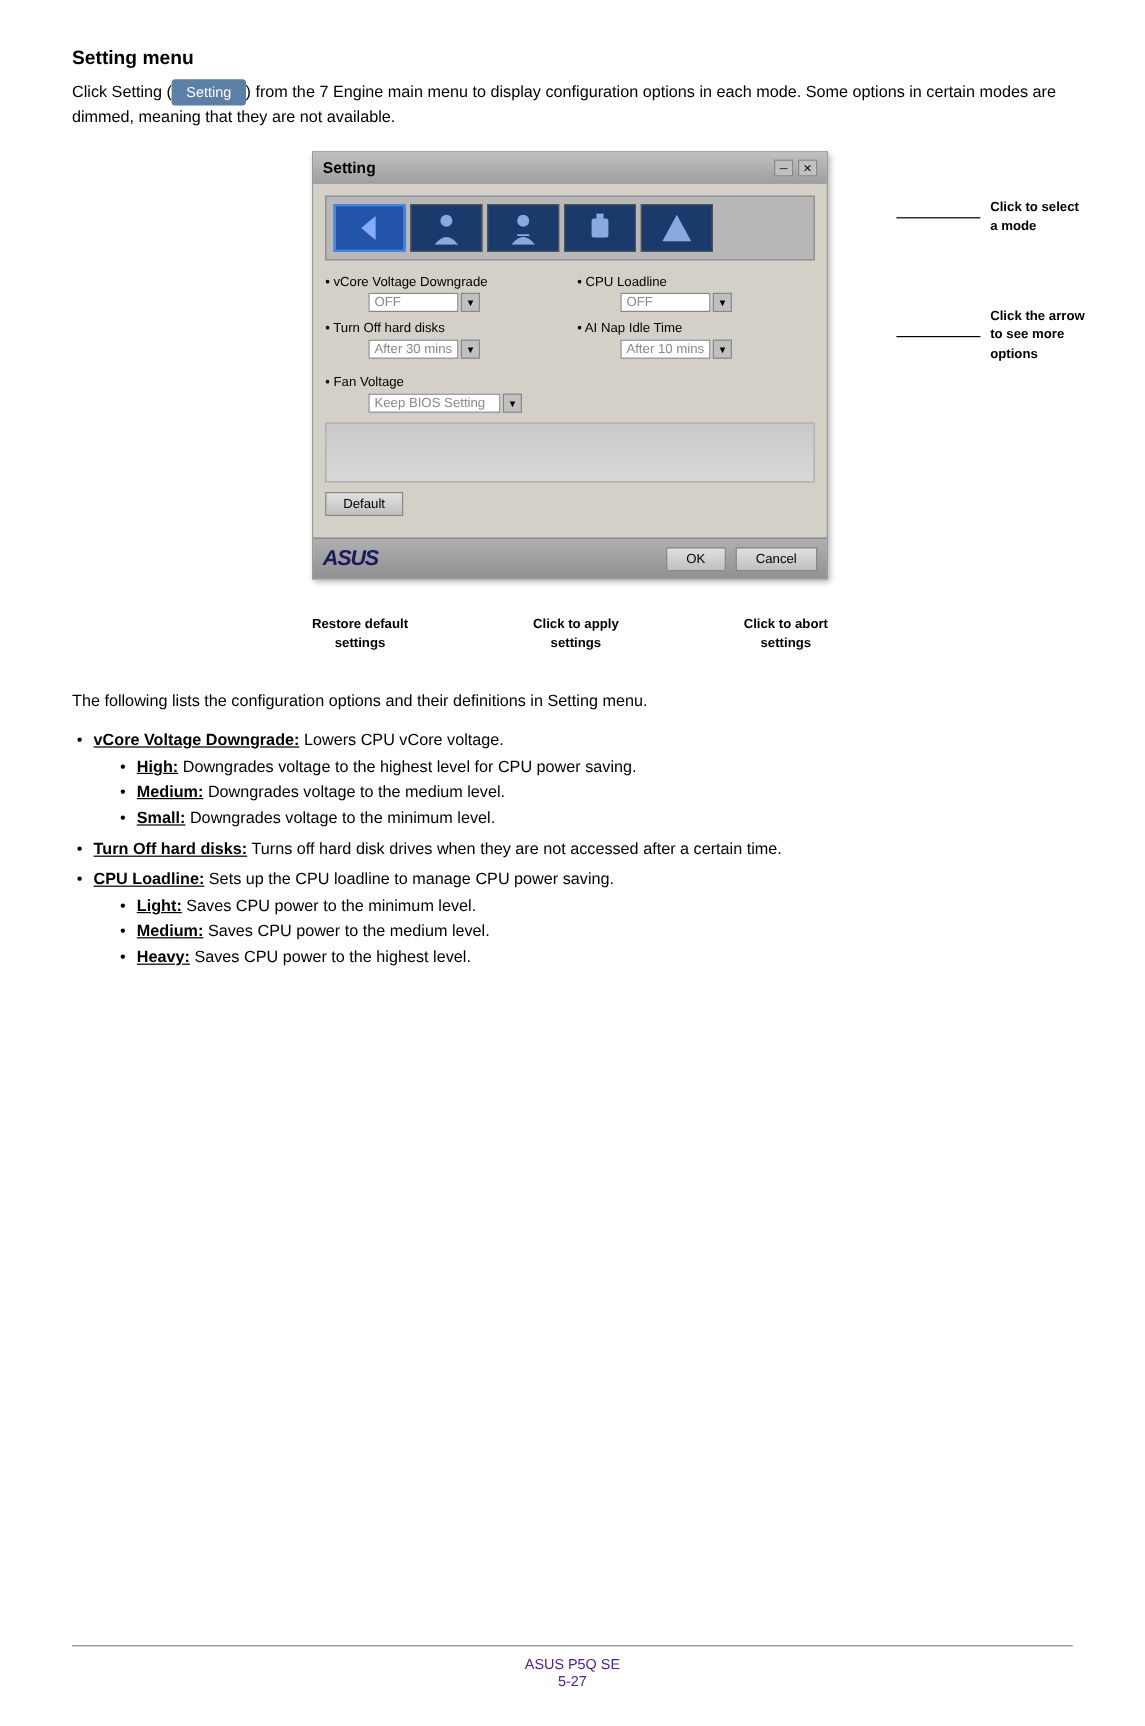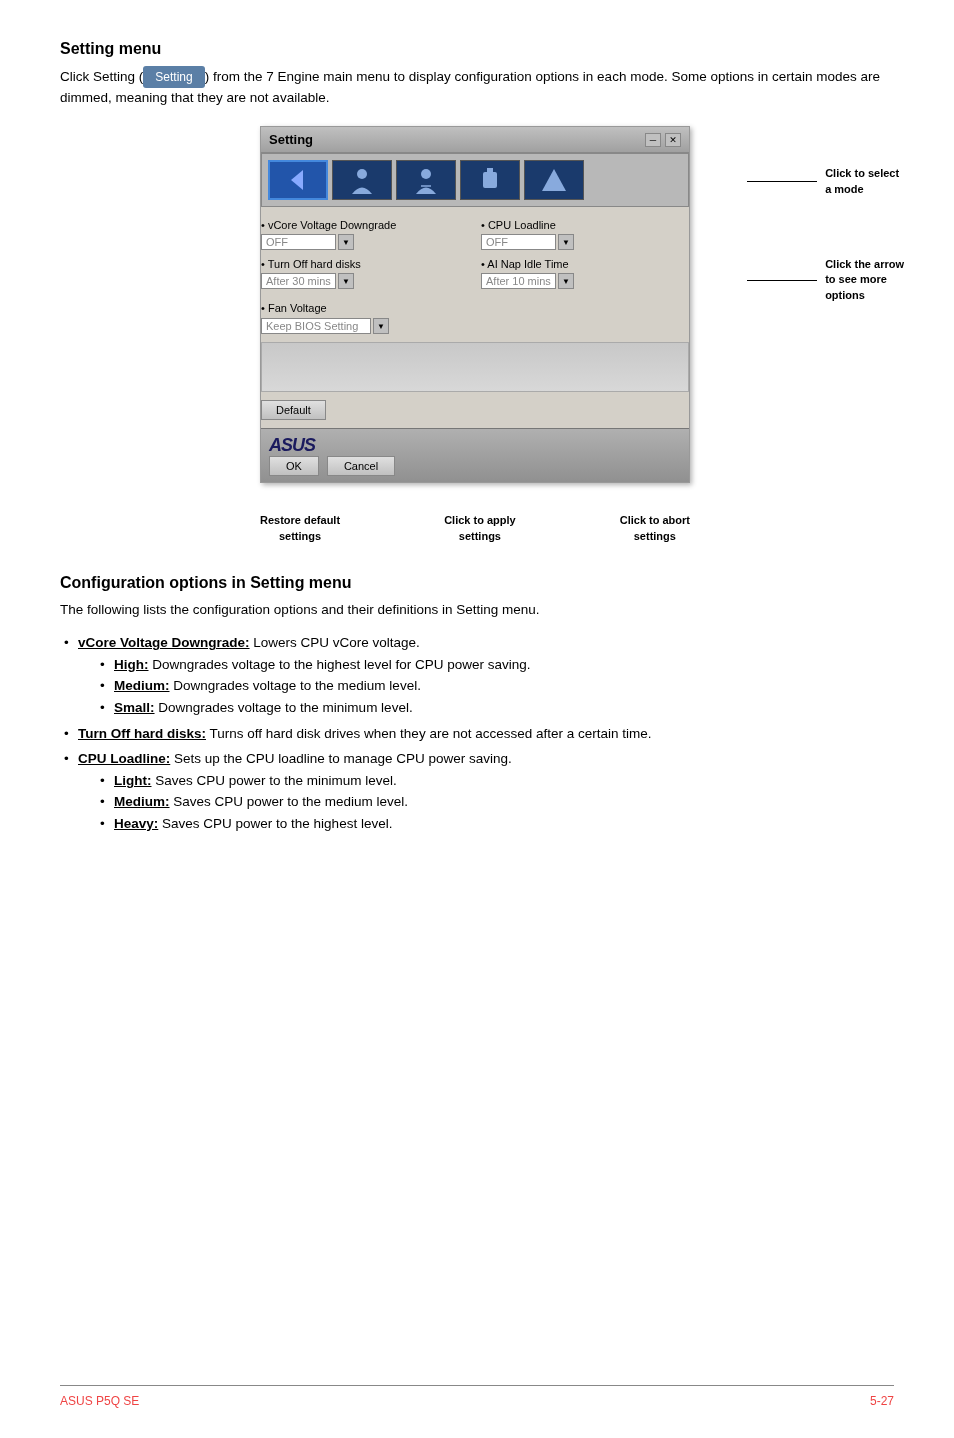--- a/index.html
+++ b/index.html
@@ -86,20 +86,21 @@
       align-items: center;
       justify-content: center;
       cursor: pointer;
     }
 
     .win-btn-close {
       background: #c0c0c0;
     }
 
     .window-body {
+      padding: 10px;
     }
 
     
     .mode-icons-row {
       display: flex;
       gap: 4px;
       margin-bottom: 12px;
       background: #b8b8b8;
       padding: 6px;
       border: 1px solid #888;
@@ -144,20 +145,21 @@
     .option-bullet {
       font-size: 11px;
       color: #000;
       font-weight: normal;
     }
 
     .option-dropdown {
       display: flex;
       align-items: center;
       gap: 2px;
+      margin-left: 36px;
     }
 
     .dropdown-box {
       background: #ffffff;
       border: 1px solid #888;
       font-size: 11px;
       padding: 1px 4px;
       color: #888;
       min-width: 75px;
     }
@@ -193,26 +195,25 @@
       border: 1px solid #888;
       font-size: 11px;
       padding: 3px 14px;
       cursor: pointer;
       margin-bottom: 8px;
     }
 
     
     .window-bottom {
       display: flex;
-      align-items: flex-start;
+      align-items: flex-end;
       justify-content: space-between;
       padding: 6px 8px;
       background: linear-gradient(to bottom, #b0b0b0, #909090);
       border-top: 1px solid #777;
-      flex-direction: column;
     }
 
     .asus-logo {
       font-size: 18px;
       font-weight: bold;
       font-style: italic;
       color: #1a1a5e;
       letter-spacing: -1px;
     }
 
@@ -296,21 +297,22 @@
       position: fixed;
       bottom: 30px;
       left: 60px;
       right: 60px;
       display: flex;
       justify-content: space-between;
       align-items: center;
       border-top: 1px solid #888;
       padding-top: 8px;
       font-size: 12px;
-      color: #ef4444;
+      color: #4c1d95;
+      flex-direction: column;
     }
 
     
     .screenshot-wrapper {
       position: relative;
       margin-bottom: 20px;
     }
 
     .right-annotations {
       position: absolute;
@@ -517,21 +519,20 @@
         <span>Click to abort</span><br>
         <span>settings</span>
       </div>
     </div>
 
   </div>
 
 </div>
 
 <div class="config-section">
-  <h2 class="section-heading">Configuration options in Setting menu</h2>
   <p class="config-intro">The following lists the configuration options and their definitions in Setting menu.</p>
 
   <ul class="bullet-list">
 
     <li>
       <span class="bold-term">vCore Voltage Downgrade:</span><span> Lowers CPU vCore voltage.</span>
       <ul class="sub-list">
         <li>
           <span class="bold-term">High:</span><span> Downgrades voltage to the highest level for CPU power saving.</span>
         </li>

